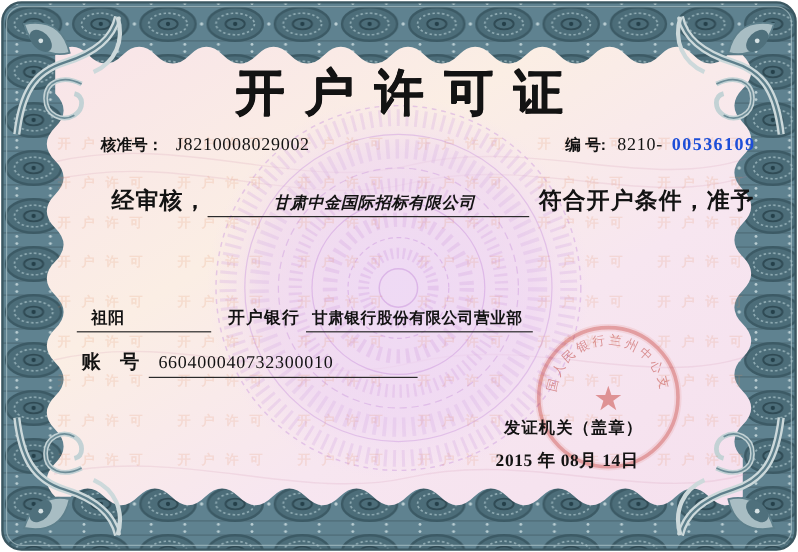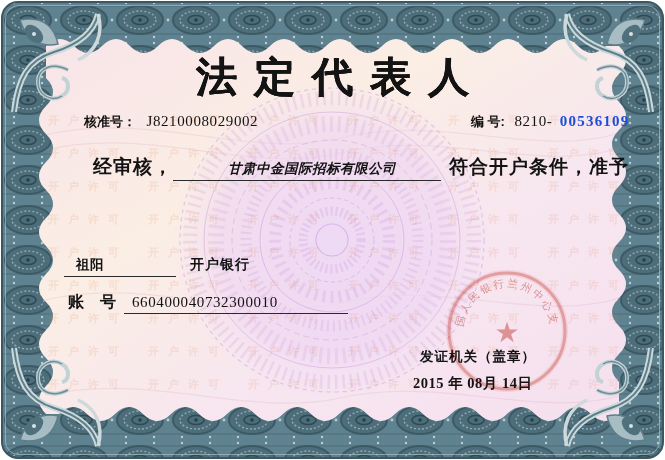--- a/index.html
+++ b/index.html
@@ -128,21 +128,21 @@
     <div class="wm-row">开户许可　开户许可　开户许可　开户许可　开户许可　开户许可　开户许可　开户许可　开户许可　开户许可</div>
     <div class="wm-row">开户许可　开户许可　开户许可　开户许可　开户许可　开户许可　开户许可　开户许可　开户许可　开户许可</div>
     <div class="wm-row">开户许可　开户许可　开户许可　开户许可　开户许可　开户许可　开户许可　开户许可　开户许可　开户许可</div>
     <div class="wm-row">开户许可　开户许可　开户许可　开户许可　开户许可　开户许可　开户许可　开户许可　开户许可　开户许可</div>
     <div class="wm-row">开户许可　开户许可　开户许可　开户许可　开户许可　开户许可　开户许可　开户许可　开户许可　开户许可</div>
     <div class="wm-row">开户许可　开户许可　开户许可　开户许可　开户许可　开户许可　开户许可　开户许可　开户许可　开户许可</div>
     <div class="wm-row">开户许可　开户许可　开户许可　开户许可　开户许可　开户许可　开户许可　开户许可　开户许可　开户许可</div>
     <div class="wm-row">开户许可　开户许可　开户许可　开户许可　开户许可　开户许可　开户许可　开户许可　开户许可　开户许可</div>
   </div>
 
-  <div class="txt title">法定代表人</div>
+  <div class="txt title">开户许可证</div>
 
   <div class="txt row" style="left:68px;top:112px;">
     <span class="lab-sm">核准号：</span>
     <span class="serif-num" style="margin-left:6px;">J8210008029002</span>
   </div>
 
   <div class="txt row" style="left:455px;top:112px;">
     <span class="lab-sm">编 号:</span>
     <span class="serif-num" style="margin-left:5px;">8210-</span>
     <span class="red-num" style="margin-left:3px;">00536109</span>
@@ -151,20 +151,21 @@
   <div class="txt flex-base" style="left:93px;top:154px;text-align:center;">
     <span class="body-big">经审核，</span>
     <span class="uline fill-sm" style="width:258px;padding-left:10px;font-style:italic;">甘肃中金国际招标有限公司</span>
     <span class="body-big" style="margin-left:8px;">符合开户条件，准予</span>
   </div>
 
 
   <div class="txt flex-base" style="left:60px;top:256px;">
     <span class="uline fill-sm" style="width:100px;padding-left:12px;margin-left:4px;">祖阳</span>
     <span class="lab-bank" style="margin-left:14px;">开户银行</span>
+    <span class="uline fill-sm" style="width:184px;padding-left:5px;margin-left:5px;font-size:13px;">甘肃银行股份有限公司营业部</span>
   </div>
 
   <div class="txt flex-base" style="left:68px;top:292px;">
     <span class="lab-md" style="font-size:16px;">账　号</span>
     <span class="uline serif-num" style="width:216px;padding-left:8px;margin-left:8px;">660400040732300010</span>
   </div>
 
   <div class="txt issuer" style="left:420px;top:348px;">发证机关（盖章）</div>
 
   <div class="txt date" style="left:413px;top:374px;">2015 年  08月  14日</div>

